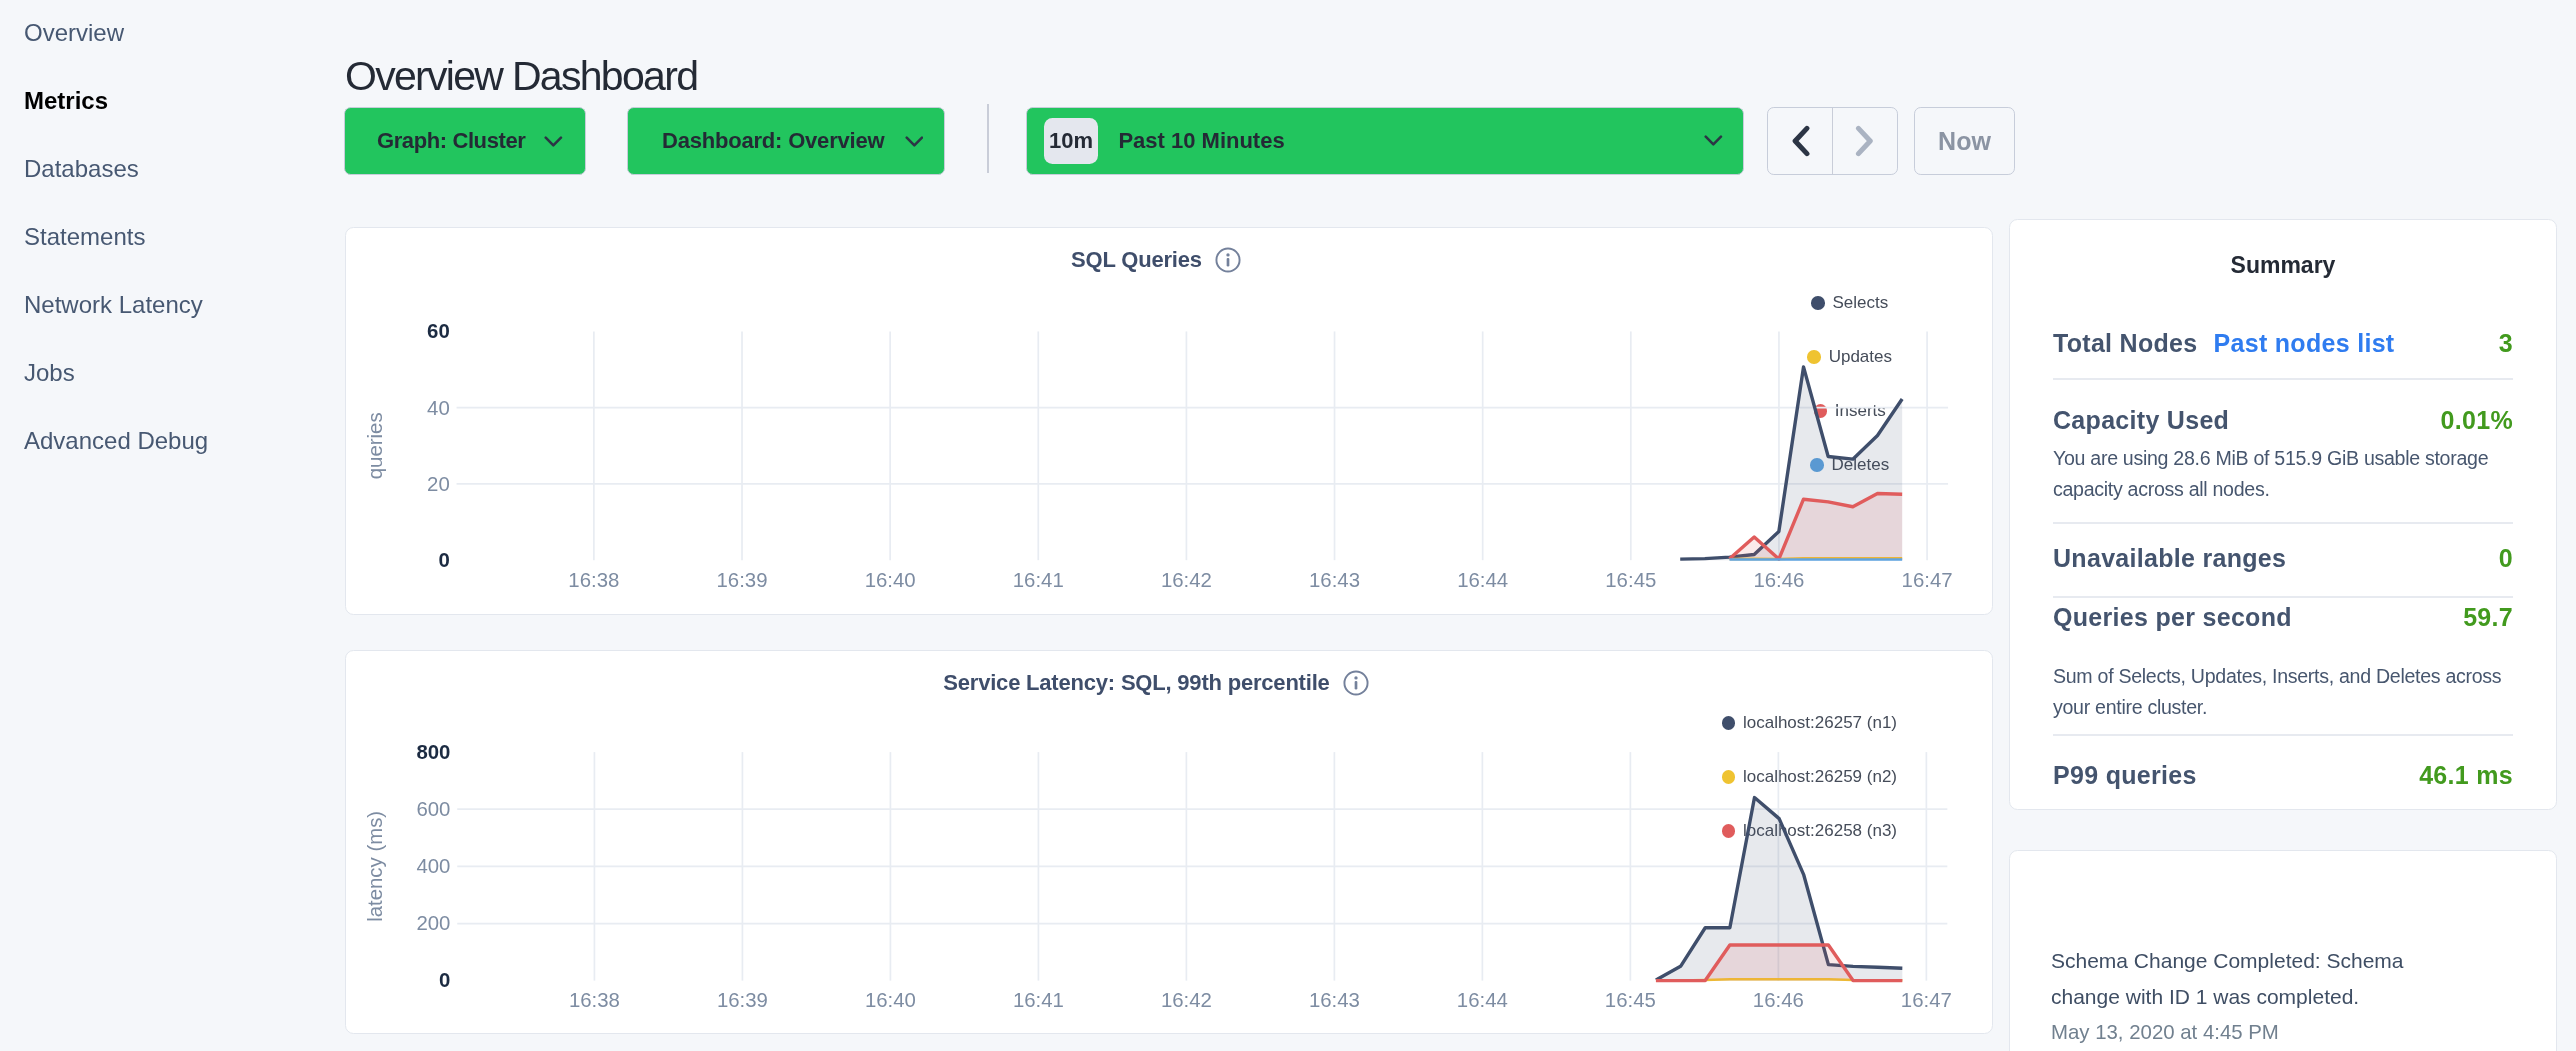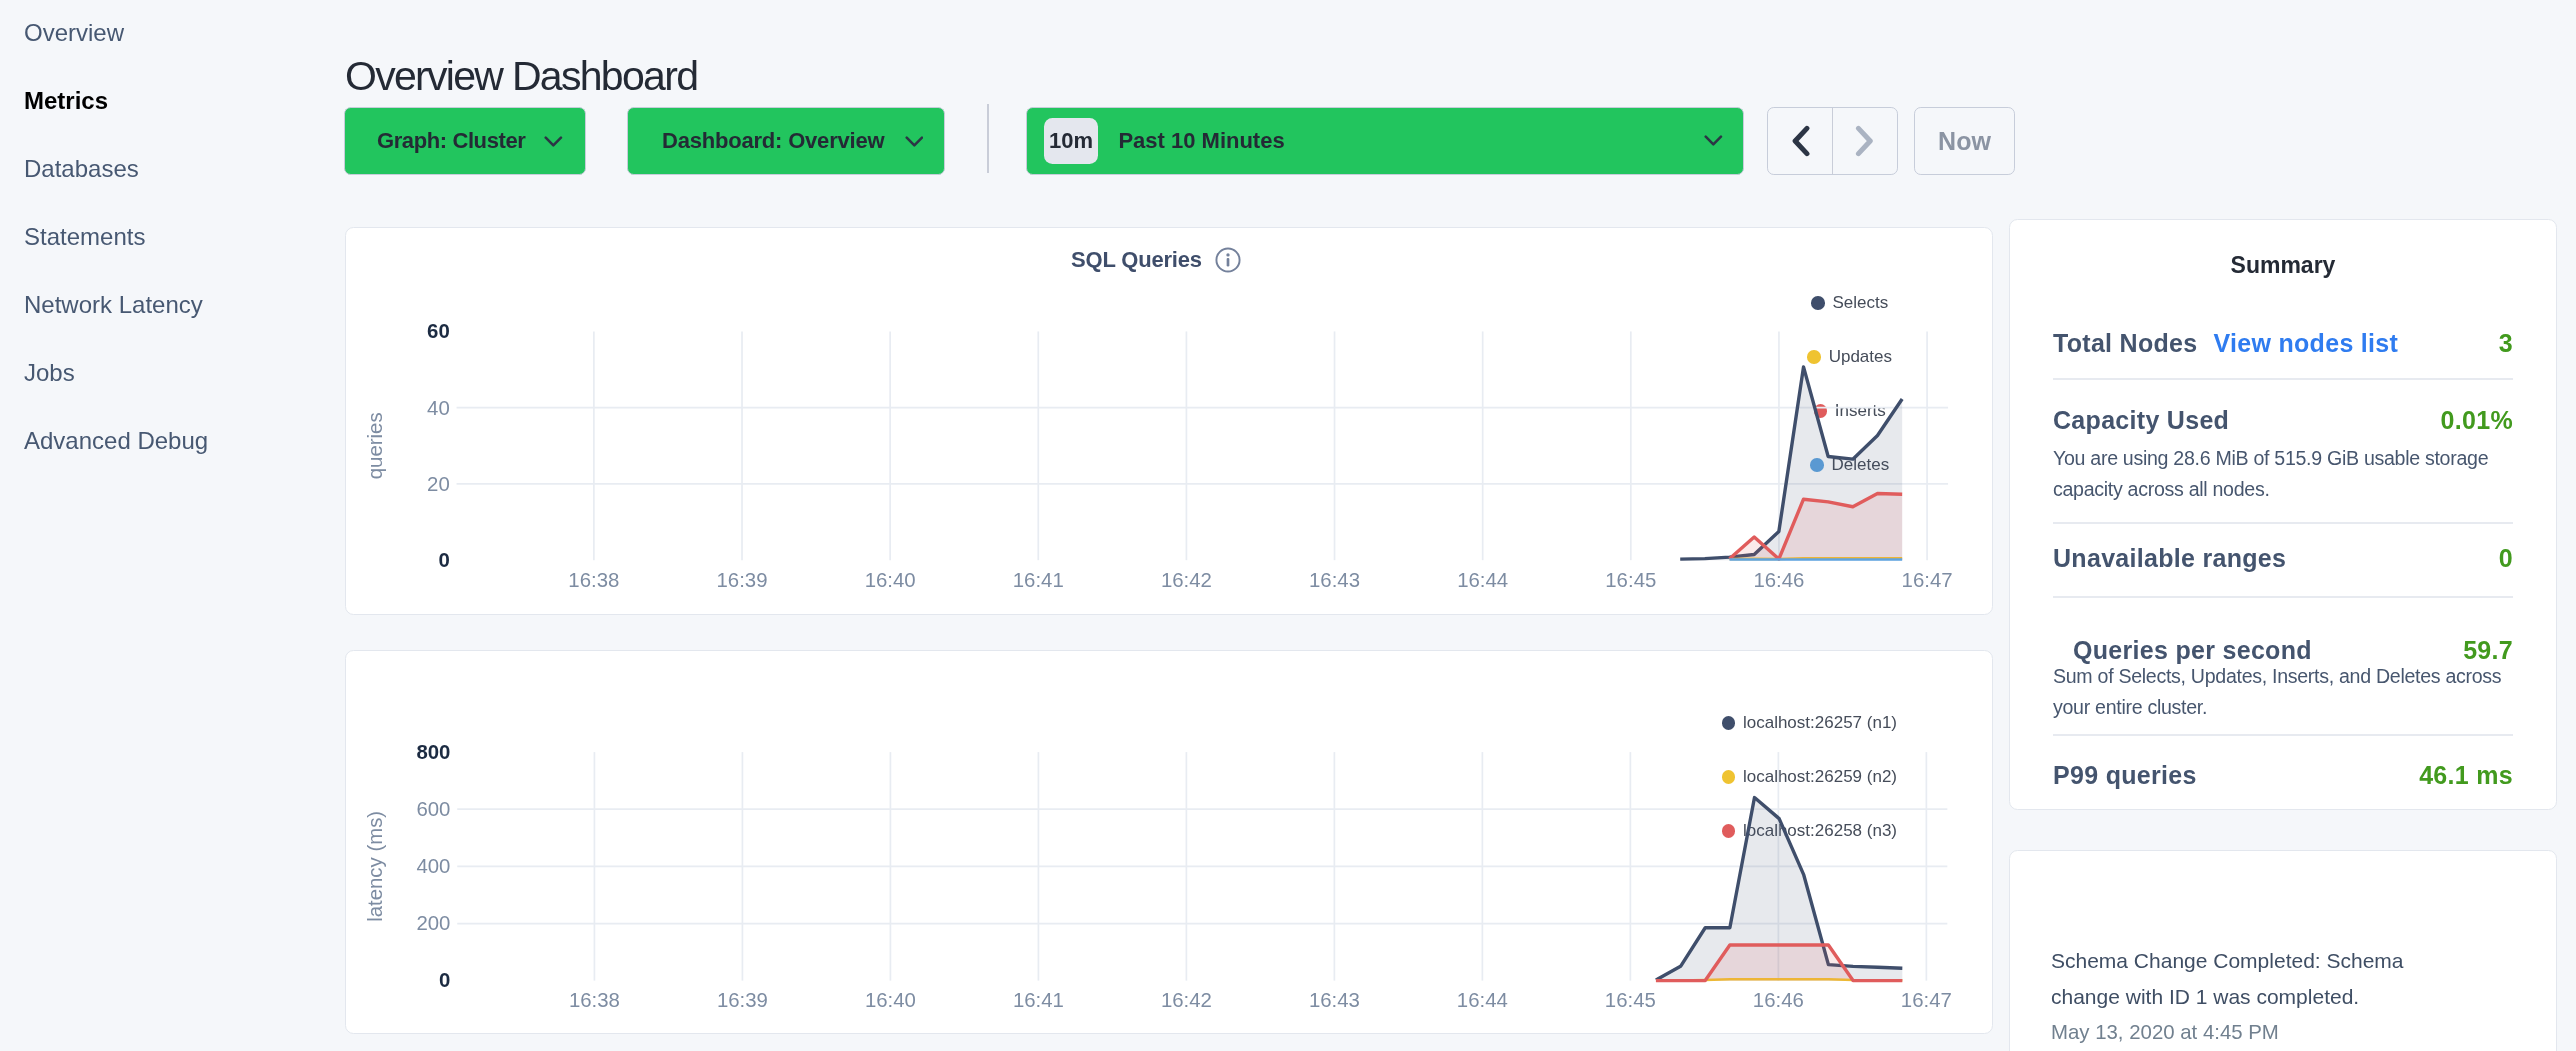--- a/index.html
+++ b/index.html
@@ -113,20 +113,27 @@
 <text x="1162.5" y="421.5" text-anchor="middle" font-size="24" fill="#7d8ca2">16:43</text>
 <text x="1336.7" y="421.5" text-anchor="middle" font-size="24" fill="#7d8ca2">16:44</text>
 <text x="1510.9" y="421.5" text-anchor="middle" font-size="24" fill="#7d8ca2">16:45</text>
 <text x="1685.1" y="421.5" text-anchor="middle" font-size="24" fill="#7d8ca2">16:46</text>
 <text x="1859.3" y="421.5" text-anchor="middle" font-size="24" fill="#7d8ca2">16:47</text>
 <text x="42" y="256.0" text-anchor="middle" font-size="24" fill="#7d8ca2" transform="rotate(-90 42 256.0)">queries</text>
 </svg>
 </div>
 
 <div class="card" style="left:345px;top:650px;width:1648px;height:384px;">
+  <div class="ctitle" style="top:18.7px;">Service Latency: SQL, 99th percentile <span class="info" style="display:inline-flex;">
+        <svg width="26" height="26" viewBox="0 0 31 31">
+          <circle cx="15.5" cy="15.5" r="13.8" fill="none" stroke="#74819b" stroke-width="2.3"></circle>
+          <circle cx="15.5" cy="9.4" r="2" fill="#74819b"></circle>
+          <rect x="13.9" y="13" width="3.2" height="10.2" rx="1.4" fill="#74819b"></rect>
+        </svg>
+      </span></div>
   <div class="legend" style="right:95px;top:62px">
       <span class="li"><span class="dot" style="background:#3f4e6b"></span>localhost:26257 (n1)</span>
       <span class="li"><span class="dot" style="background:#efc331"></span>localhost:26259 (n2)</span>
       <span class="li"><span class="dot" style="background:#e05c5c"></span>localhost:26258 (n3)</span>
     </div>
   <svg width="1648" height="384" viewBox="0 0 1938 452" style="position:absolute;left:0;top:0">
 <line x1="291.5" y1="119.0" x2="291.5" y2="388.0" stroke="#e8ecf2" stroke-width="2"></line>
 <line x1="465.7" y1="119.0" x2="465.7" y2="388.0" stroke="#e8ecf2" stroke-width="2"></line>
 <line x1="639.9" y1="119.0" x2="639.9" y2="388.0" stroke="#e8ecf2" stroke-width="2"></line>
 <line x1="814.1" y1="119.0" x2="814.1" y2="388.0" stroke="#e8ecf2" stroke-width="2"></line>
@@ -159,36 +166,36 @@
 <text x="1510.9" y="419.0" text-anchor="middle" font-size="24" fill="#7d8ca2">16:45</text>
 <text x="1685.1" y="419.0" text-anchor="middle" font-size="24" fill="#7d8ca2">16:46</text>
 <text x="1859.3" y="419.0" text-anchor="middle" font-size="24" fill="#7d8ca2">16:47</text>
 <text x="42" y="253.5" text-anchor="middle" font-size="24" fill="#7d8ca2" transform="rotate(-90 42 253.5)">latency (ms)</text>
 </svg>
 </div>
 
 <div class="card" style="left:2009px;top:219px;width:548px;height:591px;">
   <div style="position:absolute;top:32px;left:0;width:100%;text-align:center;font-weight:bold;font-size:23px;color:#242a35;">Summary</div>
   <div class="srow" style="top:109px;">
-    <span><span class="slabel">Total Nodes</span><span class="slink" style="margin-left:16px;">View nodes list</span></span>
+    <span><span class="slabel">Total Nodes</span><span class="slink" style="margin-left:16px;">Past nodes list</span></span>
     <span class="sval">3</span>
   </div>
   <div class="sdiv" style="top:158px;"></div>
   <div class="srow" style="top:186px;">
     <span class="slabel">Capacity Used</span>
       <span class="sval">0.01%</span>
   </div>
   <div class="sdesc" style="top:223px;">You are using 28.6 MiB of 515.9 GiB usable storage capacity across all nodes.</div>
   <div class="sdiv" style="top:302px;"></div>
   <div class="srow" style="top:324px;">
     <span class="slabel">Unavailable ranges</span>
       <span class="sval">0</span>
   </div>
   <div class="sdiv" style="top:376px;"></div>
-  <div class="srow" style="top:416px;margin-left:20px;">
+  <div class="srow" style="top:383px;">
     <span class="slabel">Queries per second</span>
       <span class="sval">59.7</span>
   </div>
   <div class="sdesc" style="top:441px;">Sum of Selects, Updates, Inserts, and Deletes across your entire cluster.</div>
   <div class="sdiv" style="top:514px;"></div>
   <div class="srow" style="top:541px;">
     <span class="slabel">P99 queries</span>
       <span class="sval">46.1 ms</span>
   </div>
 </div>

